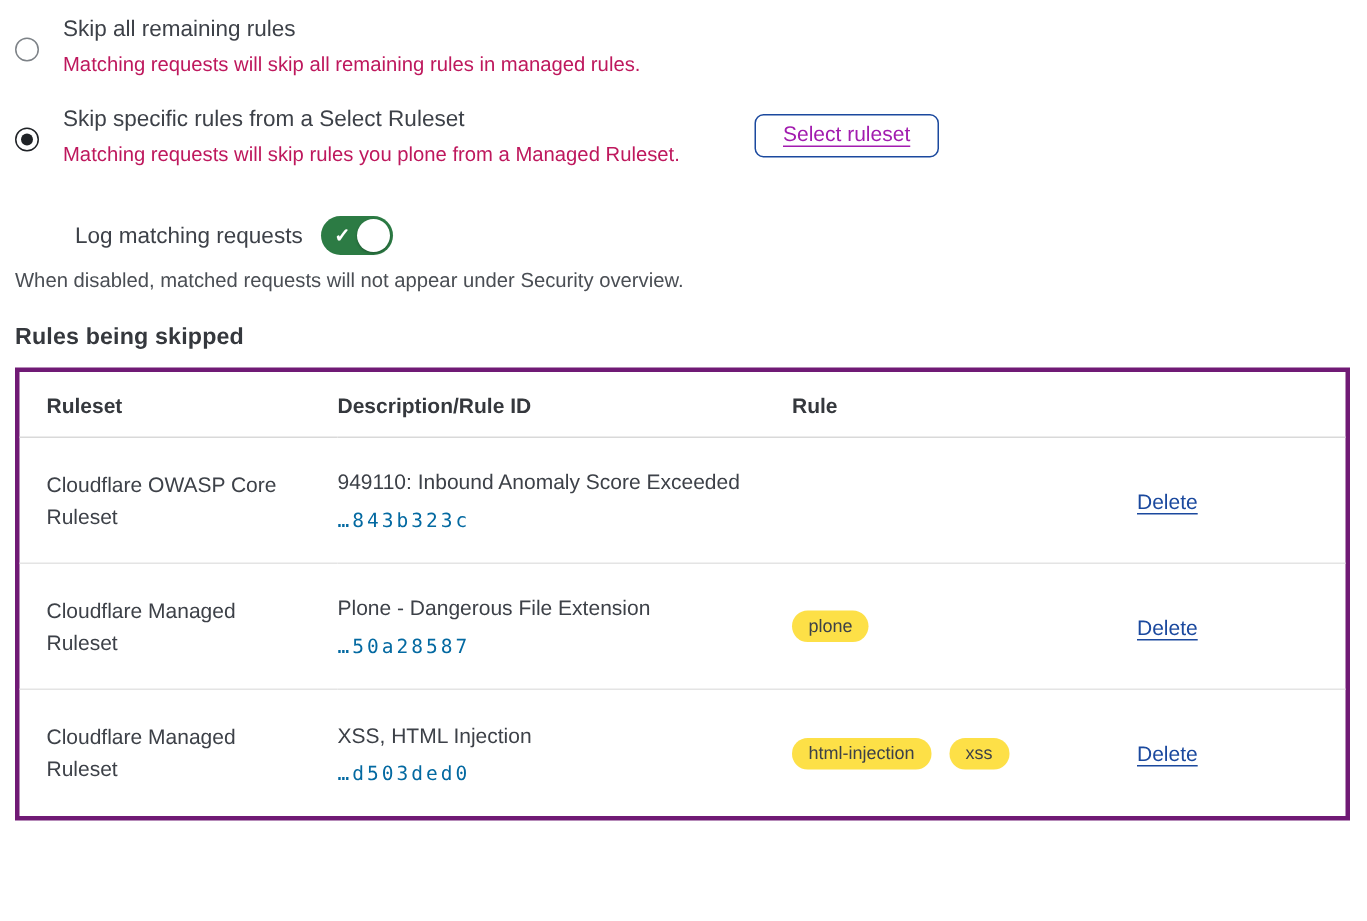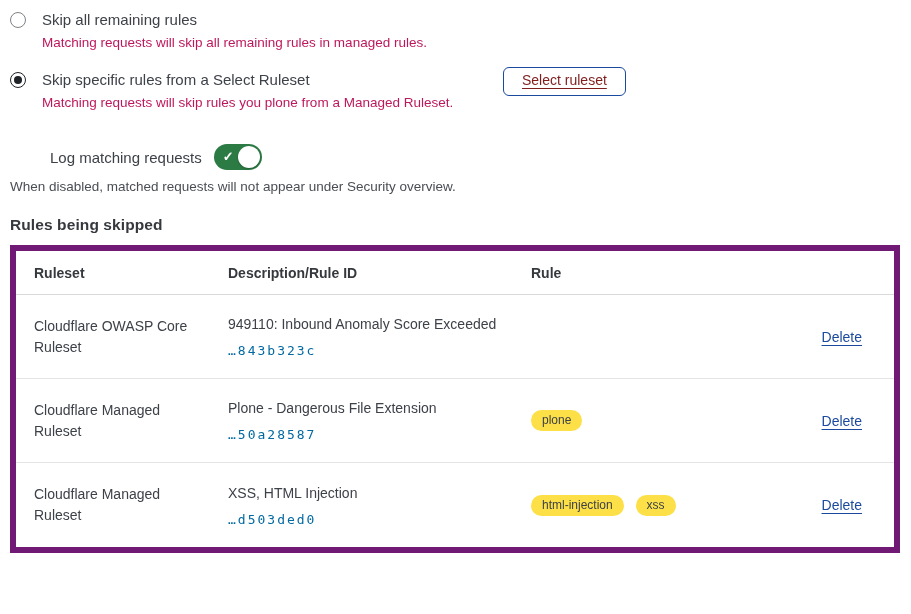--- a/index.html
+++ b/index.html
@@ -17,21 +17,21 @@
   .section-heading {
     font-size: 15.5px;
     font-weight: bold;
     color: #35383d;
     letter-spacing: .1px;
   }
   .then-heading { margin-bottom: 25px; }
 
   .option {
     display: flex;
-    align-items: flex-start;
+    align-items: center;
     margin-bottom: 16px;
   }
   .radio {
     width: 16px; height: 16px;
     border: 1.5px solid #7d8287;
     border-radius: 50%;
     margin-top: 3px;
     flex: 0 0 16px;
     background: #fff;
     position: relative;
@@ -52,21 +52,21 @@
 
   .btn-outline {
     margin-left: 0;
     margin-top: -2px;
     background: #fff;
     border: 1.5px solid #1b499e;
     border-radius: 6px;
     padding: 5px 18px 7px;
     font-family: "Liberation Sans", sans-serif;
     font-size: 14px;
-    color: #7f1d1d;
+    color: #a21caf;
     text-decoration: underline;
     text-underline-offset: 3px;
     cursor: pointer;
     height: 29px;
     line-height: 15px;
   }
 
   
   .log-row {
     display: flex;
@@ -106,21 +106,21 @@
     color: #4a4e54;
     line-height: 20px;
   }
 
   
   .rules-heading { margin-top: 19px; margin-bottom: 11px; }
   table.rules {
     width: 890px;
     border-collapse: separate;
     border-spacing: 0;
-    border: 6px solid #701a75;
+    border: 3px solid #701a75;
     table-layout: fixed;
   }
   col.c1 { width: 212px; }
   col.c2 { width: 303px; }
   col.c3 { width: 230px; }
   col.c4 { width: auto; }
   th {
     text-align: left;
     font-size: 14px;
     font-weight: bold;
@@ -150,21 +150,21 @@
   td.tags-cell .tag {
     display: inline-block;
     background: #fde047;
     color: #3d4148;
     border-radius: 11px;
     padding: 3px 11px 4px;
     font-size: 12px;
     line-height: 14px;
     margin-right: 8px;
   }
-  td.action-cell { text-align: right; padding-right: 32px; }
+  td.action-cell { padding-right: 32px; }
   a.delete-link {
     color: #1b499e;
     font-size: 14px;
     text-decoration: underline;
     text-underline-offset: 3px;
     cursor: pointer;
   }
 </style>
 </head>
 <body>

